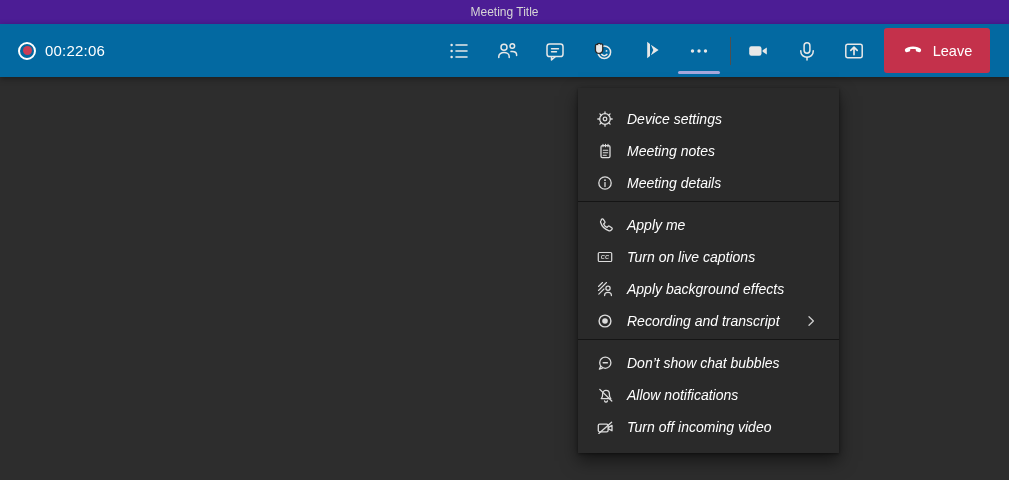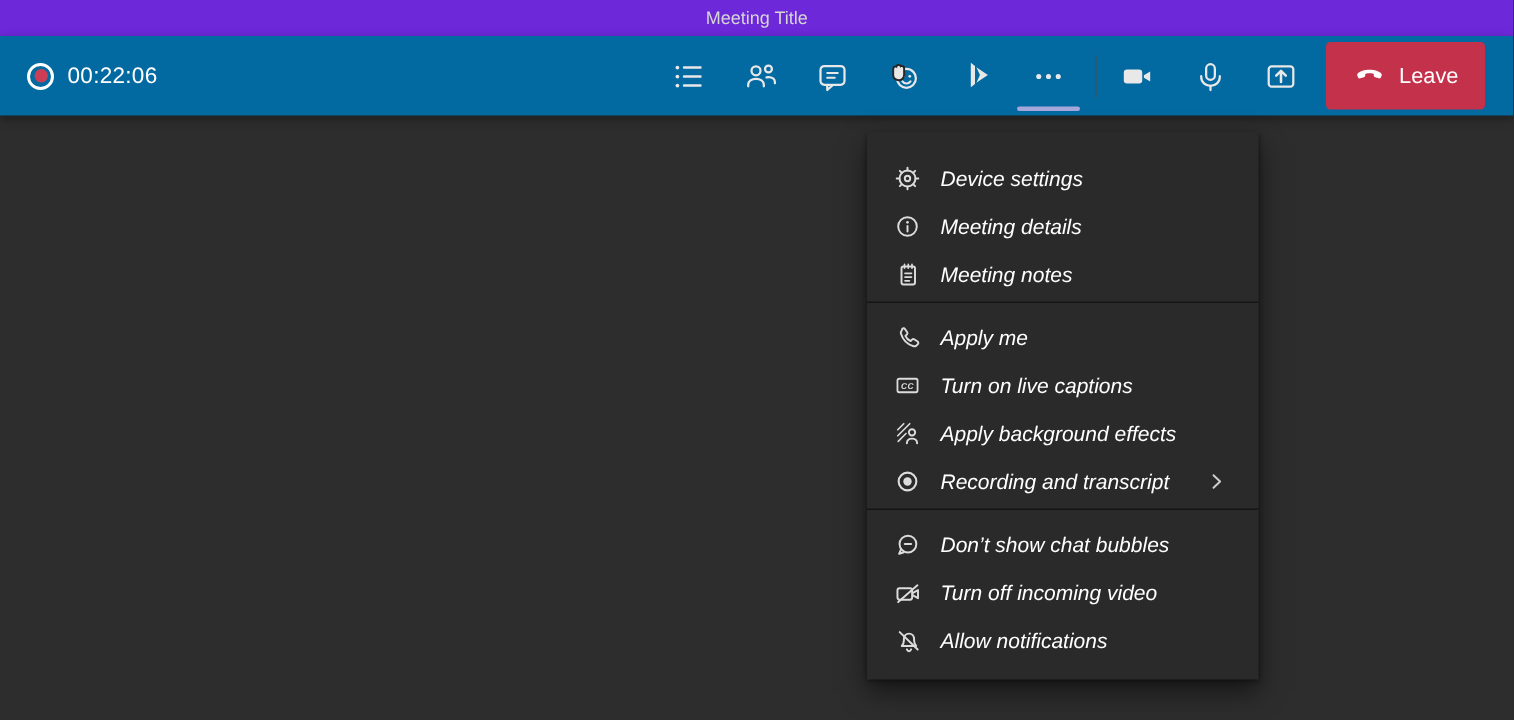--- a/index.html
+++ b/index.html
@@ -2,21 +2,21 @@
 <html><head>
 <meta charset="utf-8">
 <style>
   * { margin:0; padding:0; box-sizing:border-box; }
   html,body { width:1009px; height:480px; overflow:hidden; background:#2d2d2d;
               font-family:"Liberation Sans", sans-serif; }
   .app { position:relative; width:1009px; height:480px; }
 
   
   .titlebar { position:absolute; top:0; left:0; width:100%; height:24px;
-              background:#6d28d9; display:flex; align-items:center; justify-content:center; }
+              background:#4c1d95; display:flex; align-items:center; justify-content:center; }
   .titlebar .title { color:#d6d6d6; font-size:12px; }
 
   
   .toolbar { position:absolute; top:24px; left:0; width:100%; height:53px;
              background:#0369a1; z-index:2; box-shadow:0 2px 6px rgba(0,0,0,.35); }
   .rec { position:absolute; left:18px; top:0; height:53px; display:flex; align-items:center; gap:9px; }
   .rec-ring { width:18px; height:18px; border:2px solid #ffffff; border-radius:50%;
               display:flex; align-items:center; justify-content:center; }
   .rec-core { width:9px; height:9px; border-radius:50%; background:#cb3e56; }
   .rec-time { color:#ffffff; font-size:15px; letter-spacing:.2px; }
@@ -180,40 +180,40 @@
           <g stroke-linecap="round">
             <path d="M14.4 9h1.8M9 14.4v1.8M3.6 9H1.8M9 3.6V1.8M12.8 12.8l1.3 1.3M5.2 12.8l-1.3 1.3M5.2 5.2 3.9 3.9M12.8 5.2l1.3-1.3"></path>
           </g>
         </svg>
       </span>
       <span class="mi-label">Device settings</span>
     </div>
 
     <div class="menu-item">
       <span class="mi-icon">
+        <svg width="18" height="18" viewBox="0 0 18 18" fill="none" stroke="currentColor" stroke-width="1.3">
+          <rect x="5" y="3.6" width="9" height="12" rx="1.3"></rect>
+          <path d="M7 2.2v2.6M9.5 2.2v2.6M12 2.2v2.6" stroke-linecap="round" stroke-width="1.1"></path>
+          <path d="M7.3 8.2h4.4M7.3 10.7h4.4M7.3 13.2h3" stroke-linecap="round" stroke-width="1.1"></path>
+        </svg>
+      </span>
+      <span class="mi-label">Meeting notes</span>
+    </div>
+
+    <div class="menu-item">
+      <span class="mi-icon">
         <svg width="18" height="18" viewBox="0 0 18 18" fill="none">
           <circle cx="9" cy="9" r="6.2" stroke="currentColor" stroke-width="1.3"></circle>
           <circle cx="9" cy="6.2" r=".9" fill="currentColor"></circle>
           <path d="M9 8.6v3.8" stroke="currentColor" stroke-width="1.3" stroke-linecap="round"></path>
         </svg>
       </span>
       <span class="mi-label">Meeting details</span>
     </div>
 
-    <div class="menu-item">
-      <span class="mi-icon">
-        <svg width="18" height="18" viewBox="0 0 18 18" fill="none" stroke="currentColor" stroke-width="1.3">
-          <rect x="5" y="3.6" width="9" height="12" rx="1.3"></rect>
-          <path d="M7 2.2v2.6M9.5 2.2v2.6M12 2.2v2.6" stroke-linecap="round" stroke-width="1.1"></path>
-          <path d="M7.3 8.2h4.4M7.3 10.7h4.4M7.3 13.2h3" stroke-linecap="round" stroke-width="1.1"></path>
-        </svg>
-      </span>
-      <span class="mi-label">Meeting notes</span>
-    </div>
-
     <div class="menu-divider"></div>
 
     <div class="menu-item">
       <span class="mi-icon">
         <svg width="18" height="18" viewBox="0 0 18 18" fill="none" stroke="currentColor" stroke-width="1.3">
           <path d="M5.6 3.1c.5-.5 1.3-.4 1.7.2l1.5 2.2c.3.5.2 1.1-.2 1.5l-1 .9c.7 1.6 1.9 2.8 3.5 3.5l.9-1c.4-.4 1-.5 1.5-.2l2.2 1.5c.6.4.7 1.2.2 1.7l-.9.9c-.5.5-1.2.7-1.9.5-4.1-1.2-7.3-4.4-8.5-8.5-.2-.7 0-1.4.5-1.9z" stroke-linejoin="round"></path>
         </svg>
       </span>
       <span class="mi-label">Apply me</span>
     </div>
@@ -263,33 +263,33 @@
           <path d="M4.8 12 3.4 15.2l3.3-1" stroke-linejoin="round"></path>
           <path d="M7.2 8.7h4.2" stroke-linecap="round" stroke-width="1.4"></path>
         </svg>
       </span>
       <span class="mi-label">Don’t show chat bubbles</span>
     </div>
 
     <div class="menu-item">
       <span class="mi-icon">
         <svg width="18" height="18" viewBox="0 0 18 18" fill="none" stroke="currentColor" stroke-width="1.3">
+          <path d="M5.2 12.6c.9-.9 1.4-2 1.4-3.6v-.8c0-2.2 1.4-3.8 3.4-3.8s3.4 1.6 3.4 3.8v.8c0 1.6.5 2.7 1.4 3.6z" stroke-linejoin="round"></path>
+          <path d="M8.6 14.9c.3.8.8 1.2 1.4 1.2s1.1-.4 1.4-1.2" stroke-linecap="round"></path>
+          <path d="M3.8 3.4 15.8 15" stroke-linecap="round"></path>
+        </svg>
+      </span>
+      <span class="mi-label">Allow notifications</span>
+    </div>
+
+    <div class="menu-item">
+      <span class="mi-icon">
+        <svg width="18" height="18" viewBox="0 0 18 18" fill="none" stroke="currentColor" stroke-width="1.3">
           <rect x="2.3" y="6.2" width="9.8" height="7.6" rx="1.4"></rect>
           <path d="M12.1 9.6 16 7.4v5.4l-3.9-2.2" stroke-linejoin="round"></path>
           <path d="M2.8 15.4 15.6 4.2" stroke-linecap="round"></path>
         </svg>
       </span>
       <span class="mi-label">Turn off incoming video</span>
     </div>
 
-    <div class="menu-item">
-      <span class="mi-icon">
-        <svg width="18" height="18" viewBox="0 0 18 18" fill="none" stroke="currentColor" stroke-width="1.3">
-          <path d="M5.2 12.6c.9-.9 1.4-2 1.4-3.6v-.8c0-2.2 1.4-3.8 3.4-3.8s3.4 1.6 3.4 3.8v.8c0 1.6.5 2.7 1.4 3.6z" stroke-linejoin="round"></path>
-          <path d="M8.6 14.9c.3.8.8 1.2 1.4 1.2s1.1-.4 1.4-1.2" stroke-linecap="round"></path>
-          <path d="M3.8 3.4 15.8 15" stroke-linecap="round"></path>
-        </svg>
-      </span>
-      <span class="mi-label">Allow notifications</span>
-    </div>
-
   </div>
 </div>
 
 </body></html>

